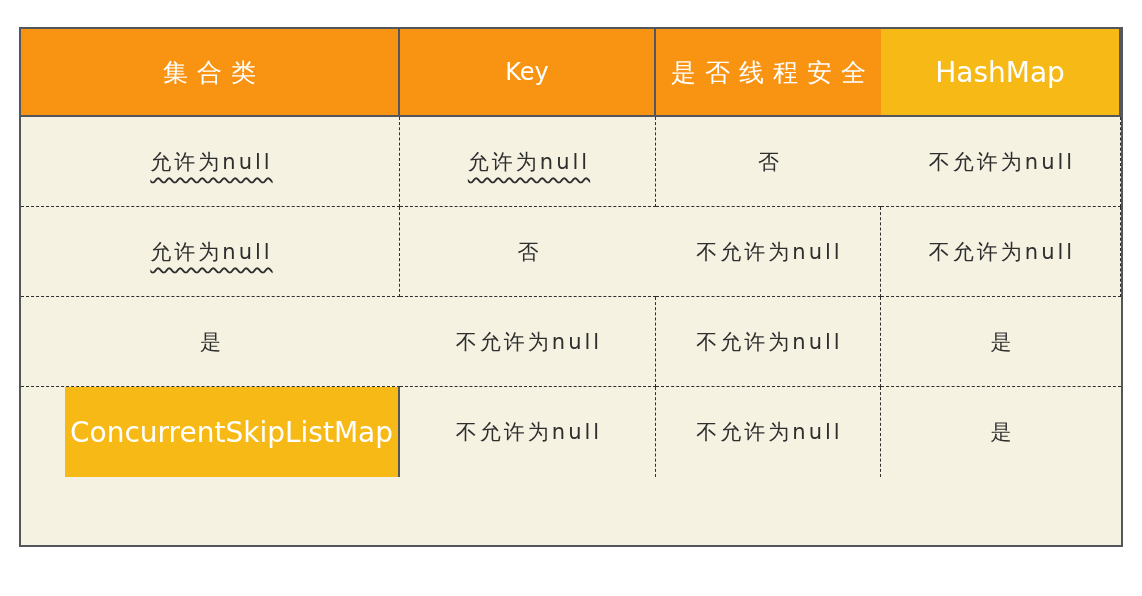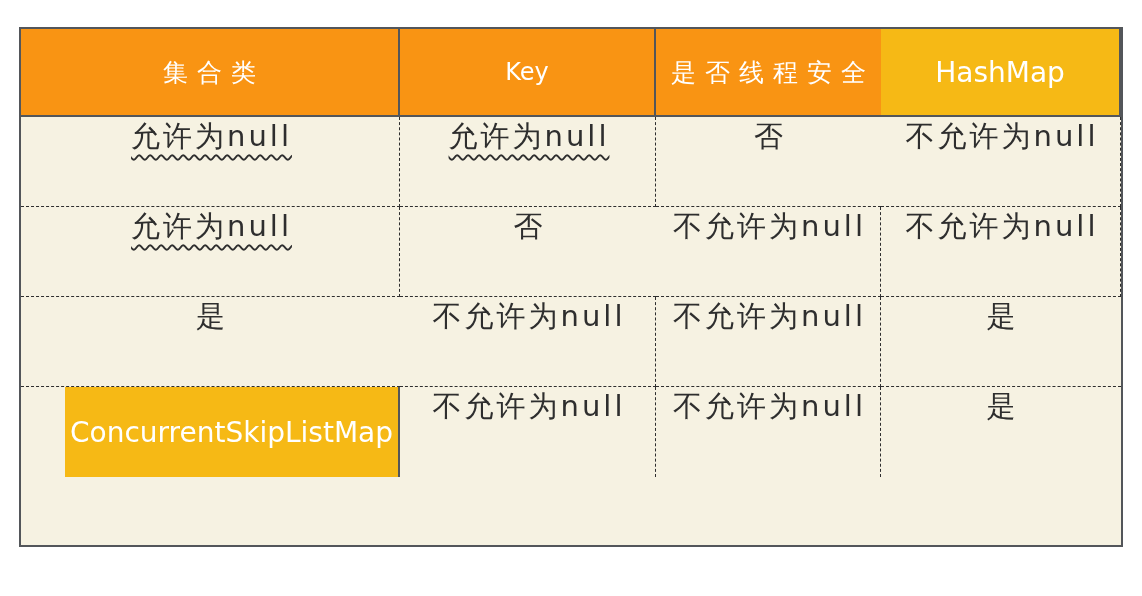--- a/index.html
+++ b/index.html
@@ -46,22 +46,22 @@
     display:flex;align-items:center;justify-content:center;
     font-size:28px;
   }
   .rowhead.last-row{border-bottom:none;margin-left:44px;}
 
   .cell{
     background:var(--body-bg);
     color:var(--body-text);
     border-right:1.5px dashed var(--dash-border);
     border-bottom:1.5px dashed var(--dash-border);
-    display:flex;align-items:flex-start;justify-content:center;
-    font-size:29px;
+    display:flex;align-items:center;justify-content:center;
+    font-size:21px;
     letter-spacing:3px;
     text-indent:3px;
   }
   .cell.last-col{border-right:none;}
   .cell.last-row{border-bottom:none;}
 
   .wavy{
     text-decoration:underline;
     text-decoration-style:wavy;
     text-decoration-color:var(--body-text);

